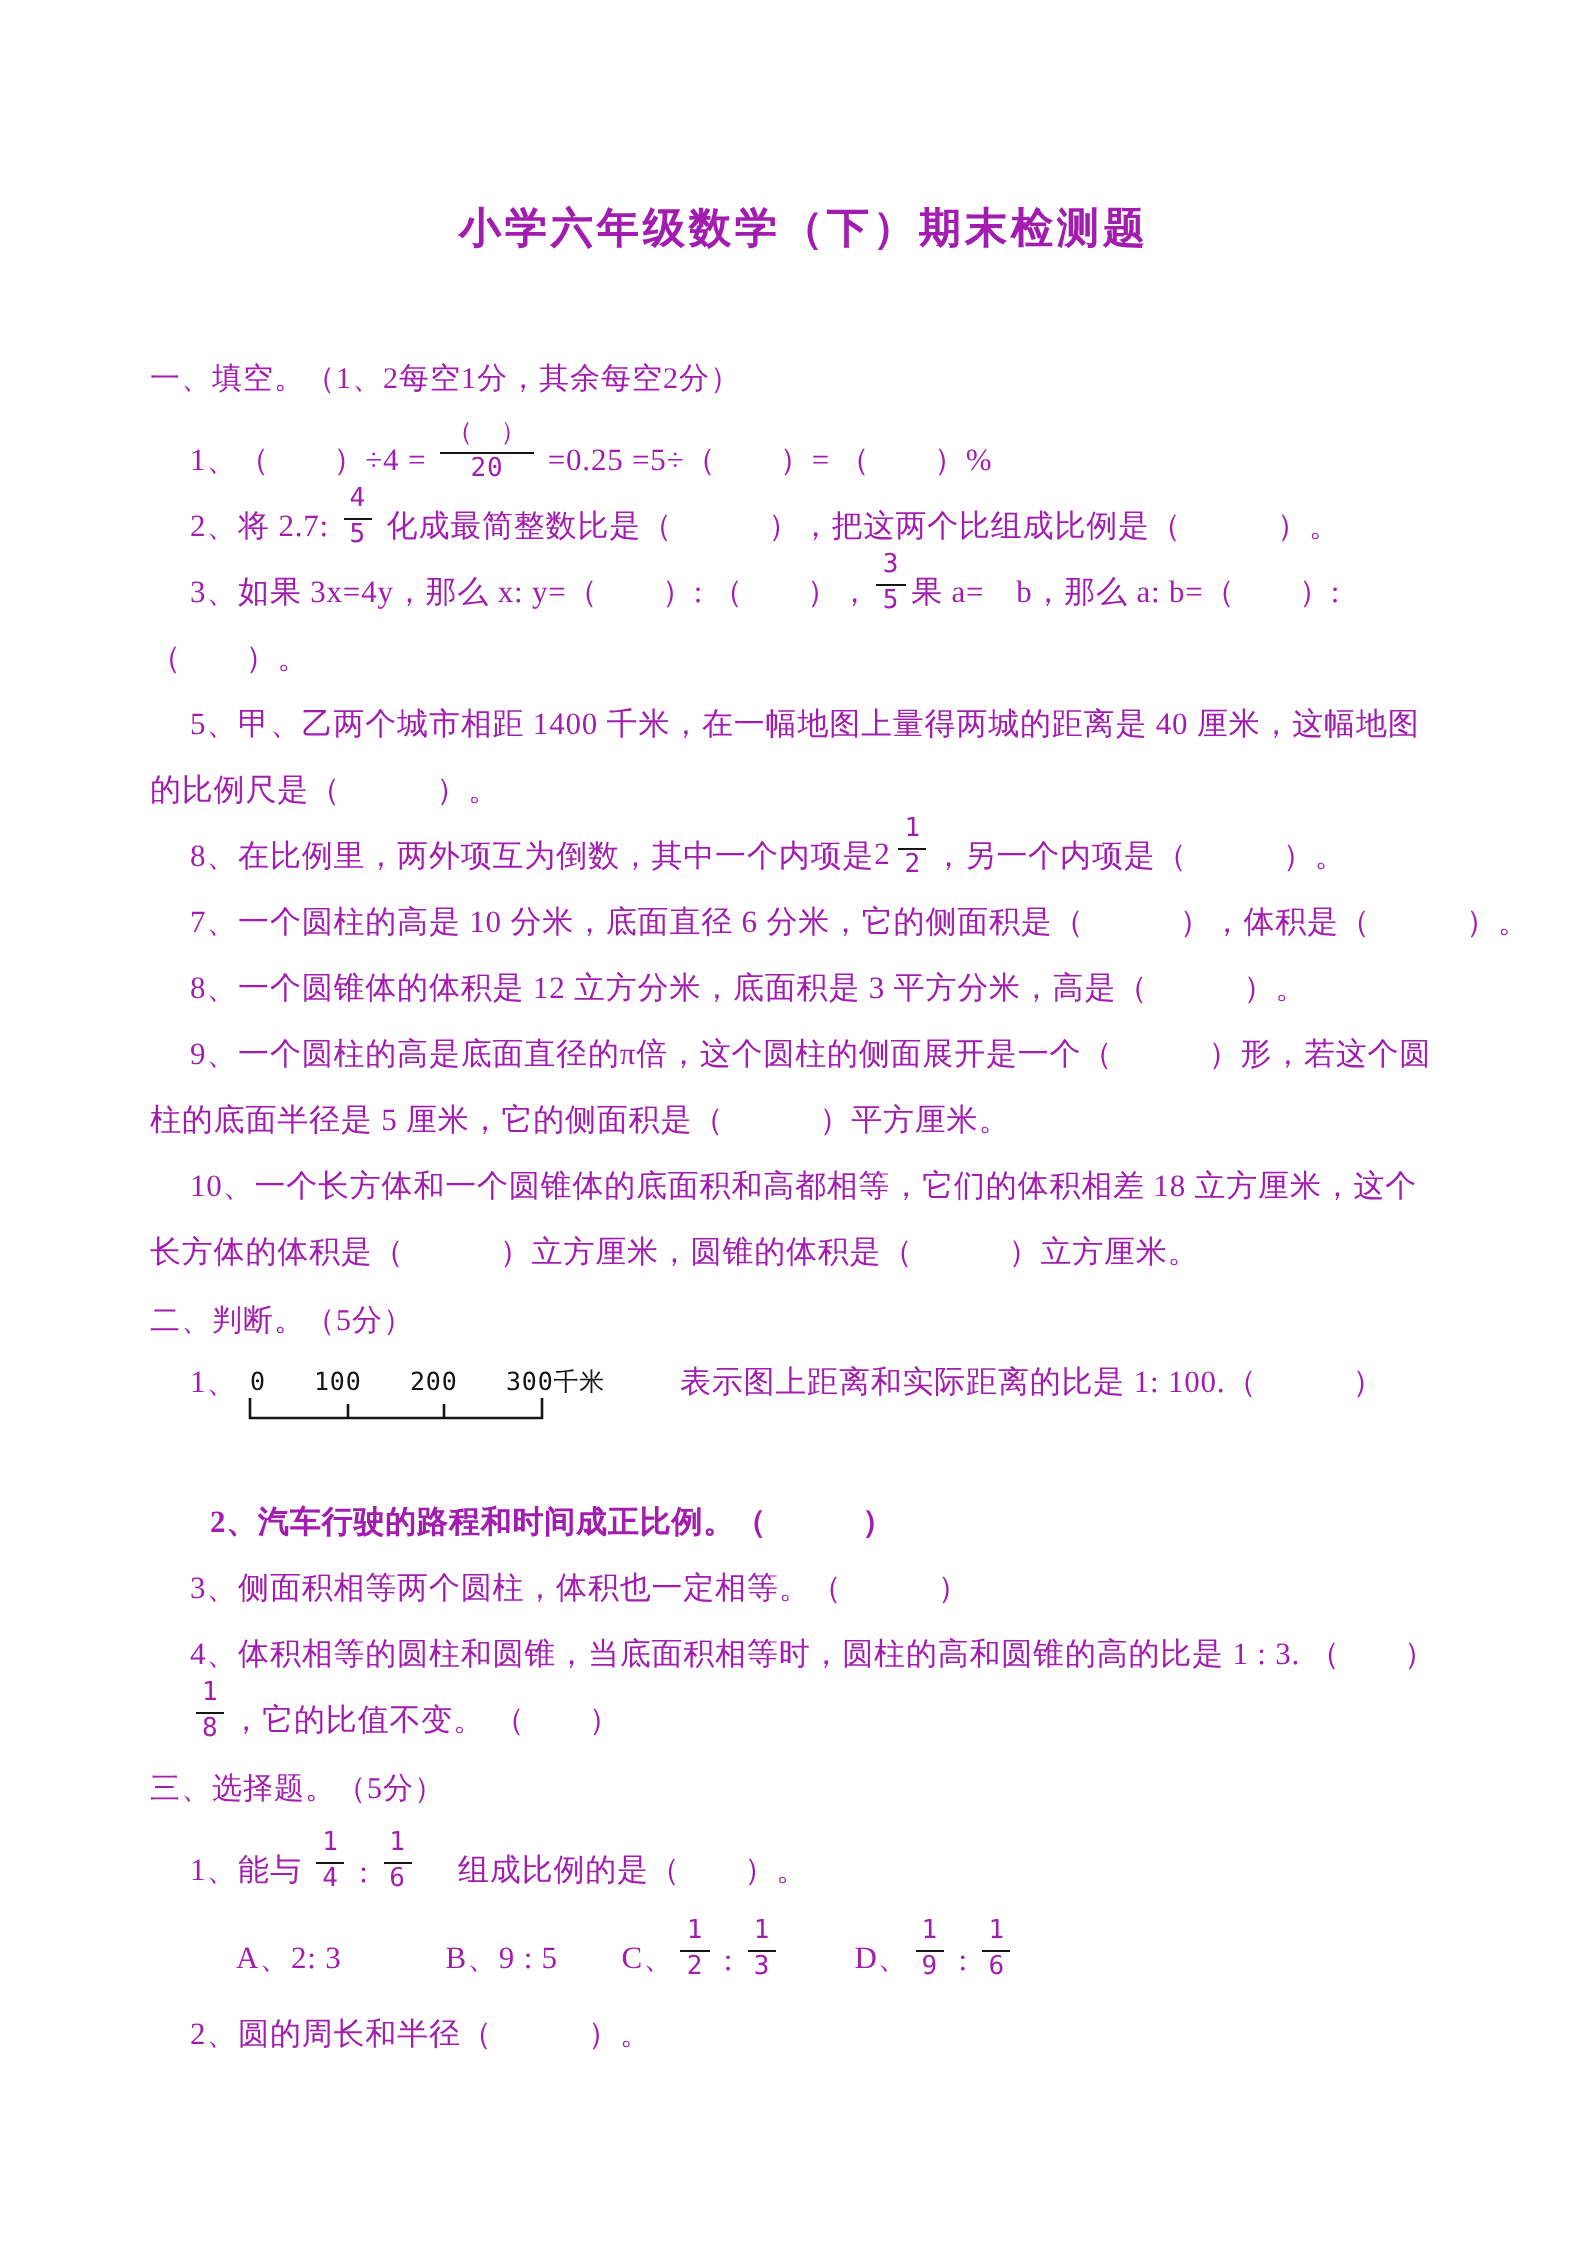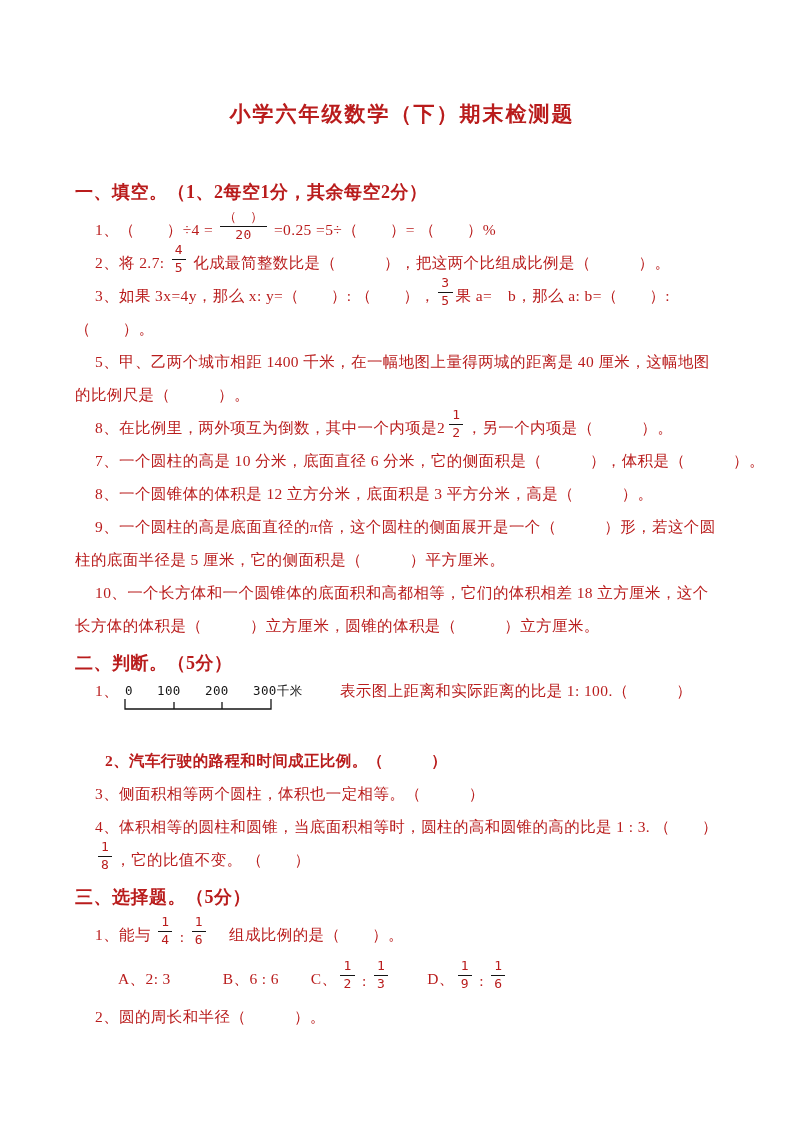--- a/index.html
+++ b/index.html
@@ -1,29 +1,29 @@
 <!DOCTYPE html>
 <html><head>
 <meta charset="utf-8">
 <style>
   html,body { margin:0; padding:0; background:#ffffff; }
   .page {
     width:793px; height:1122px; box-sizing:border-box;
     padding:100px 64px 0 75px; overflow:hidden;
-    background:#ffffff; color:#b91c1c; position:relative;
+    background:#ffffff; color:#a21caf; position:relative;
     font-family:"Liberation Serif","DejaVu Serif",serif;
     font-size:15.5px;
   }
   .title {
     margin:0 0 52px 0; text-align:center;
     font-size:21px; font-weight:bold; letter-spacing:2px;
   }
   .section + .section { margin-top:14px; }
   .sec-heading {
-    font-weight:bold; font-size:18px; height:24px;
+    font-weight:normal; font-size:15px; height:24px;
     letter-spacing:0.5px; margin-bottom:4px;
   }
   .line {
     height:33px; display:flex; align-items:flex-end;
     letter-spacing:0.4px; overflow:visible;
   }
   .indent-0 { padding-left:0; }
   .indent-1 { padding-left:20px; }
   .indent-2 { padding-left:30px; }
   .indent-3 { padding-left:43px; }
@@ -158,21 +158,21 @@
             <span class="den">4</span>
           </span>
           <span class="run"> : </span>
           <span class="frac">
             <span class="num">1</span>
             <span class="den">6</span>
           </span>
           <span class="run">　 组成比例的是（　　）。</span>
         </div>
         <div class="line indent-3 s2-l1">
-          <span class="run">A、2: 3　　　 B、6 : 6　　C、</span>
+          <span class="run">A、2: 3　　　 B、9 : 5　　C、</span>
           <span class="frac">
             <span class="num">1</span>
             <span class="den">2</span>
           </span>
           <span class="run"> : </span>
           <span class="frac">
             <span class="num">1</span>
             <span class="den">3</span>
           </span>
           <span class="run">　　 D、</span>

